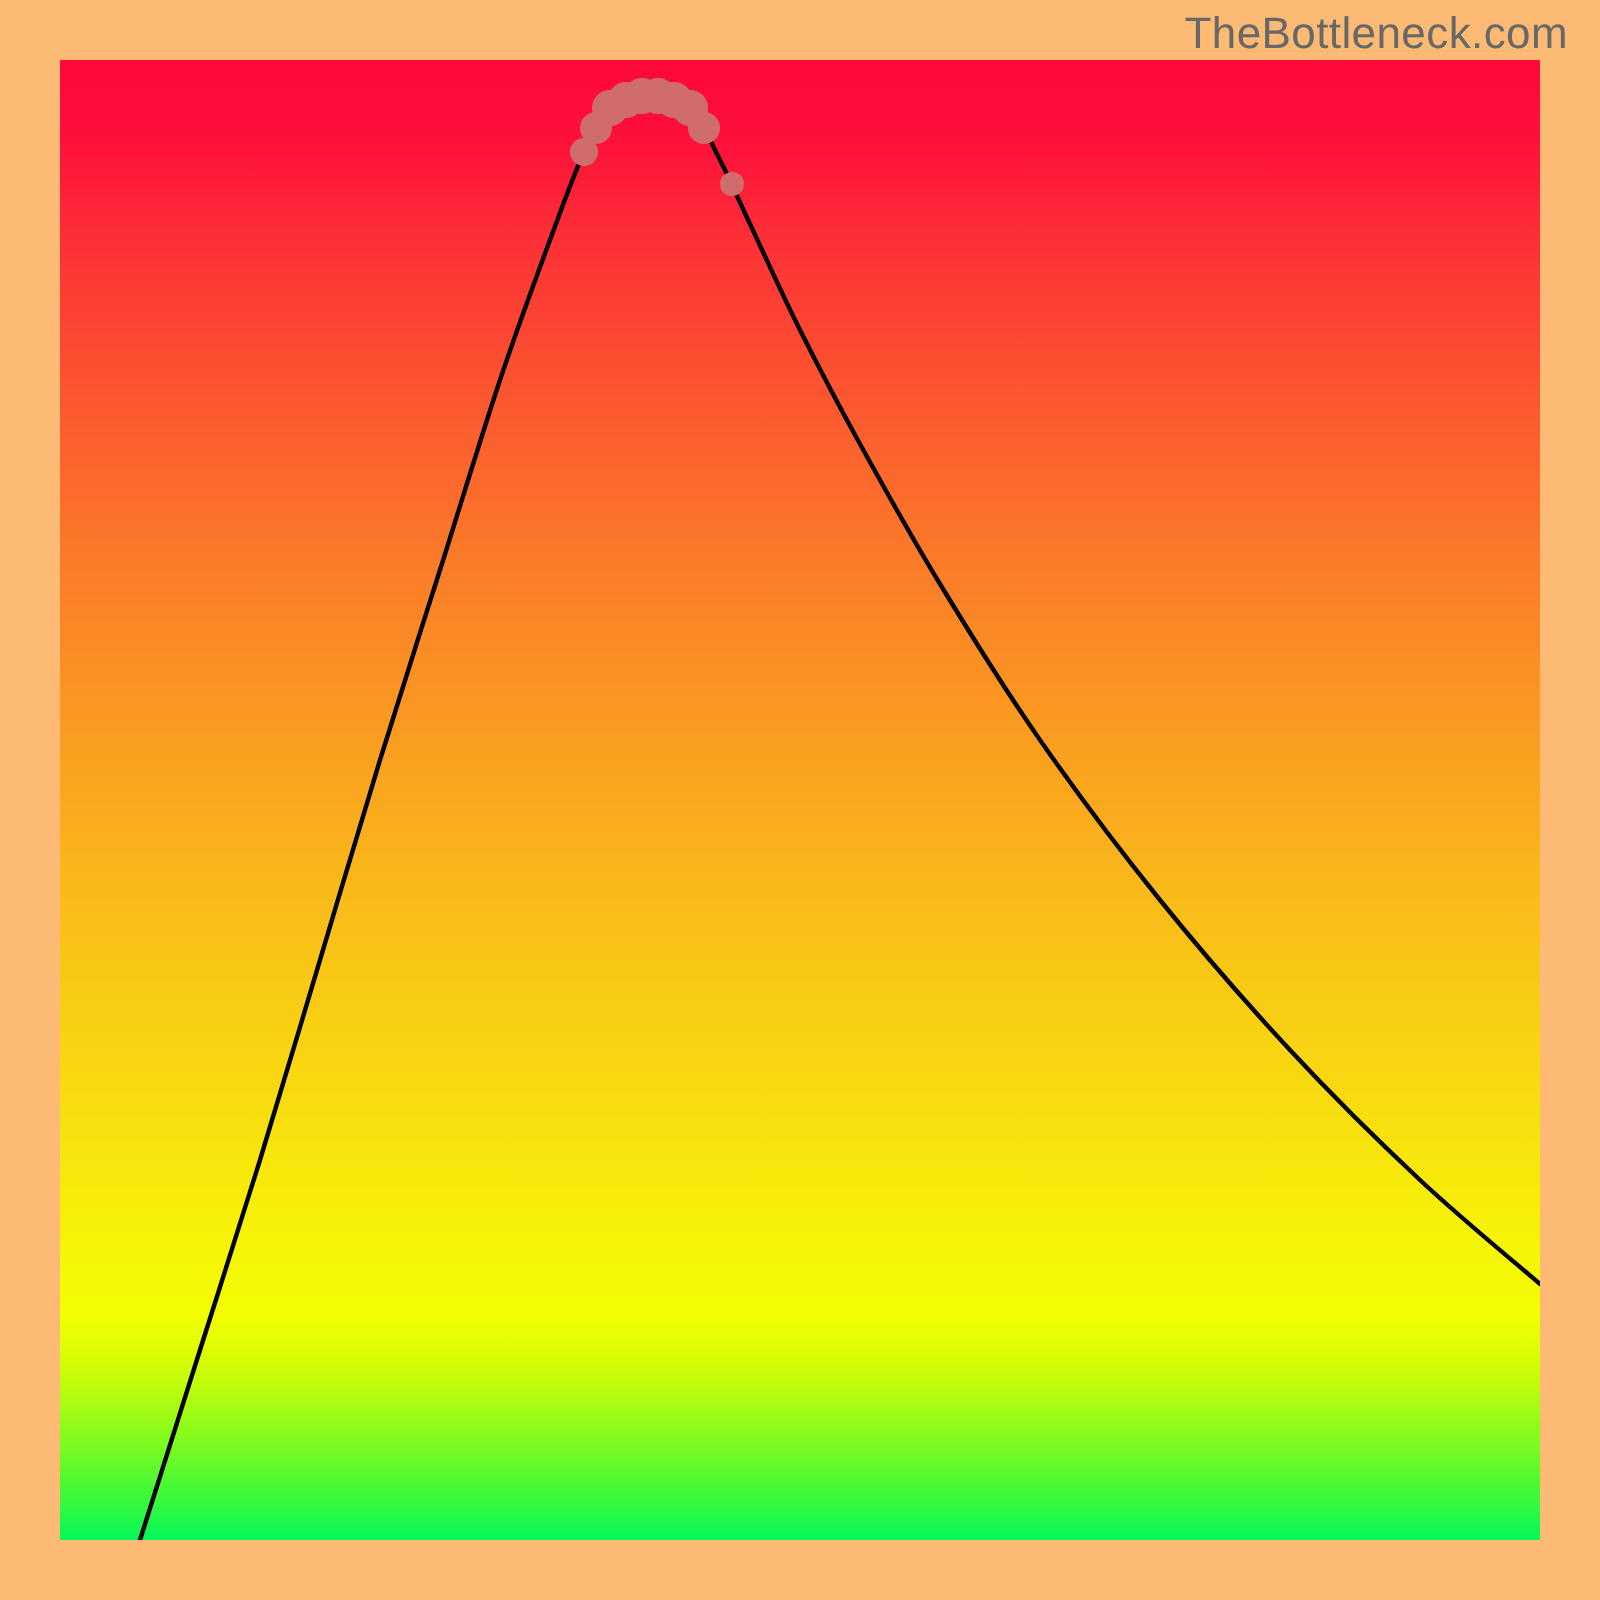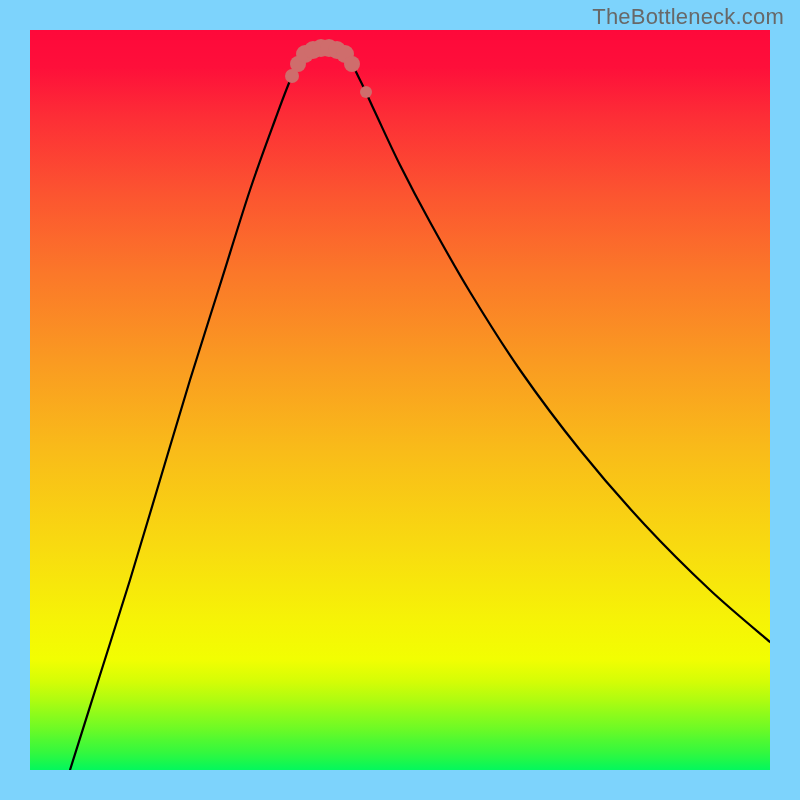--- a/index.html
+++ b/index.html
@@ -10,21 +10,21 @@
     background: #000;
     overflow: hidden;
     font-family: Arial, Helvetica, sans-serif;
   }
   .frame {
     position: absolute;
     left: 0;
     top: 0;
     width: 800px;
     height: 800px;
-    background: #7dd3fc;
+    background: #fdba74;
   }
   .watermark {
     position: absolute;
     top: 4px;
     right: 16px;
     color: #686868;
     font-size: 22px;
     font-weight: 500;
     letter-spacing: 0.2px;
     white-space: nowrap;

